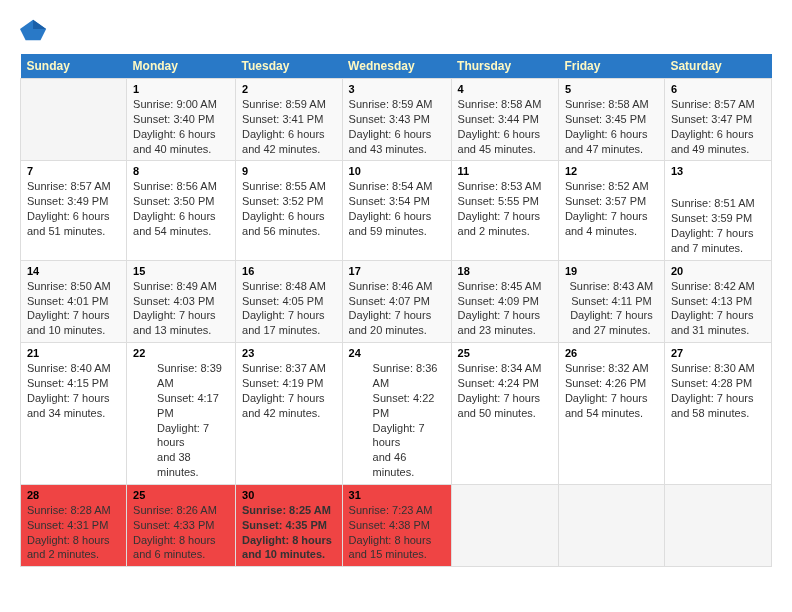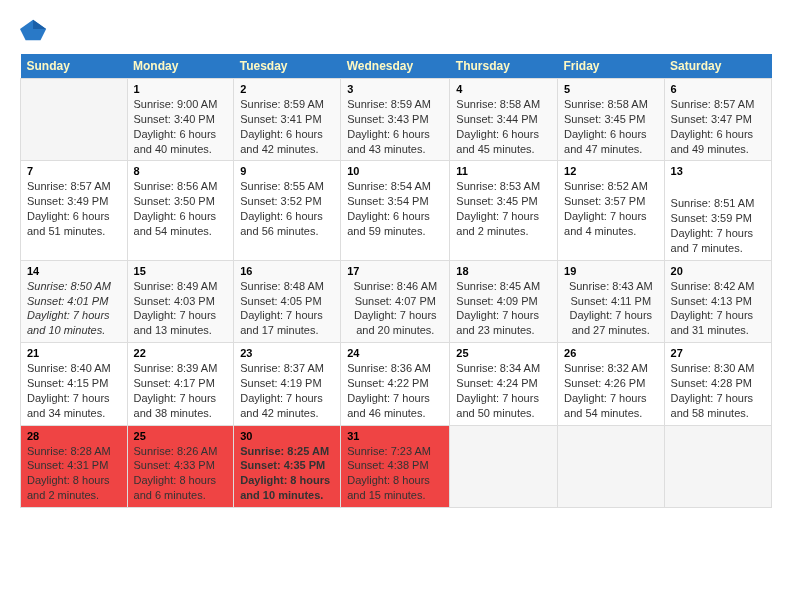--- a/index.html
+++ b/index.html
@@ -204,21 +204,21 @@
           <td>
             <div class="day-num">10</div>
             <div class="day-info" style="white-space: pre-line;">Sunrise: 8:54 AM
 Sunset: 3:54 PM
 Daylight: 6 hours
 and 59 minutes.</div>
           </td>
           <td>
             <div class="day-num">11</div>
             <div class="day-info" style="white-space: pre-line;">Sunrise: 8:53 AM
-Sunset: 3:45 PM
+Sunset: 5:55 PM
 Daylight: 7 hours
 and 2 minutes.</div>
           </td>
           <td>
             <div class="day-num">12</div>
             <div class="day-info" style="white-space: pre-line;">Sunrise: 8:52 AM
 Sunset: 3:57 PM
 Daylight: 7 hours
 and 4 minutes.</div>
           </td>
@@ -226,42 +226,42 @@
             <div class="day-num">13</div>
             <div class="day-info" style="white-space: pre-line; margin-top: 19px;">Sunrise: 8:51 AM
 Sunset: 3:59 PM
 Daylight: 7 hours
 and 7 minutes.</div>
           </td>
         </tr>
         <tr>
           <td>
             <div class="day-num">14</div>
-            <div class="day-info" style="white-space: pre-line; font-style: italic;">Sunrise: 8:50 AM
+            <div class="day-info" style="white-space: pre-line;">Sunrise: 8:50 AM
 Sunset: 4:01 PM
 Daylight: 7 hours
 and 10 minutes.</div>
           </td>
           <td>
             <div class="day-num">15</div>
             <div class="day-info" style="white-space: pre-line;">Sunrise: 8:49 AM
 Sunset: 4:03 PM
 Daylight: 7 hours
 and 13 minutes.</div>
           </td>
           <td>
             <div class="day-num">16</div>
             <div class="day-info" style="white-space: pre-line;">Sunrise: 8:48 AM
 Sunset: 4:05 PM
 Daylight: 7 hours
 and 17 minutes.</div>
           </td>
           <td>
             <div class="day-num">17</div>
-            <div class="day-info" style="white-space: pre-line; text-align: center;">Sunrise: 8:46 AM
+            <div class="day-info" style="white-space: pre-line;">Sunrise: 8:46 AM
 Sunset: 4:07 PM
 Daylight: 7 hours
 and 20 minutes.</div>
           </td>
           <td>
             <div class="day-num">18</div>
             <div class="day-info" style="white-space: pre-line;">Sunrise: 8:45 AM
 Sunset: 4:09 PM
 Daylight: 7 hours
 and 23 minutes.</div>
@@ -284,35 +284,35 @@
         <tr>
           <td>
             <div class="day-num">21</div>
             <div class="day-info" style="white-space: pre-line;">Sunrise: 8:40 AM
 Sunset: 4:15 PM
 Daylight: 7 hours
 and 34 minutes.</div>
           </td>
           <td>
             <div class="day-num">22</div>
-            <div class="day-info" style="white-space: pre-line;">Sunrise: 8:39 AM
+            <div class="day-info" style="white-space: pre-line; margin-left: 24px;">Sunrise: 8:39 AM
 Sunset: 4:17 PM
 Daylight: 7 hours
 and 38 minutes.</div>
           </td>
           <td>
             <div class="day-num">23</div>
             <div class="day-info" style="white-space: pre-line;">Sunrise: 8:37 AM
 Sunset: 4:19 PM
 Daylight: 7 hours
 and 42 minutes.</div>
           </td>
           <td>
             <div class="day-num">24</div>
-            <div class="day-info" style="white-space: pre-line;">Sunrise: 8:36 AM
+            <div class="day-info" style="white-space: pre-line; margin-left: 24px;">Sunrise: 8:36 AM
 Sunset: 4:22 PM
 Daylight: 7 hours
 and 46 minutes.</div>
           </td>
           <td>
             <div class="day-num">25</div>
             <div class="day-info" style="white-space: pre-line;">Sunrise: 8:34 AM
 Sunset: 4:24 PM
 Daylight: 7 hours
 and 50 minutes.</div>

